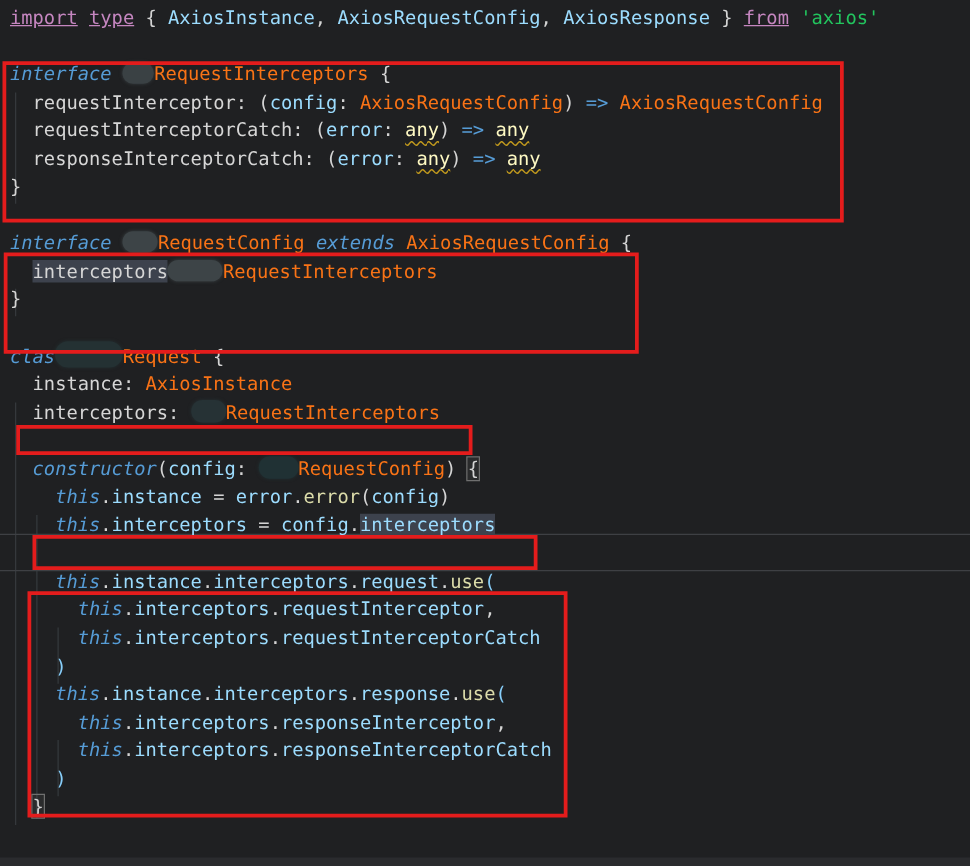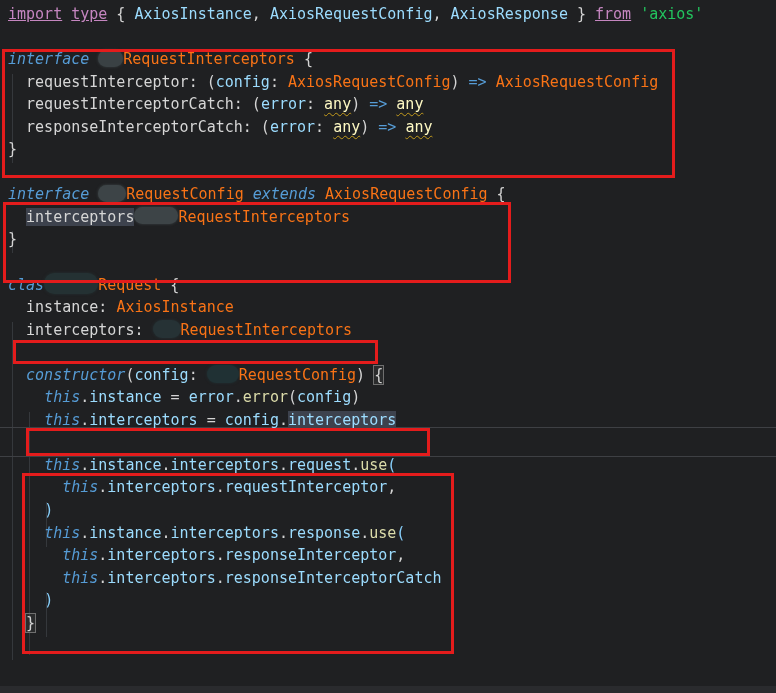--- a/index.html
+++ b/index.html
@@ -65,20 +65,21 @@
       <div class="line"><span class="kwb">clas</span><span class="blob" style="width: 54px; height: 21px; background: rgb(36, 49, 51); border-radius: 11px; box-shadow: rgb(36, 49, 51) 0px 0px 3px;"></span><span class="typ">Request</span><span class="pl"> {</span></div>
       <div class="line"><span class="pl">  </span><span class="prop">instance</span><span class="pl">: </span><span class="typ">AxiosInstance</span></div>
       <div class="line"><span class="pl">  </span><span class="prop">interceptors</span><span class="pl">: </span><span class="blob" style="width: 28px; height: 18px; background: rgb(38, 50, 53); border-radius: 9px; box-shadow: rgb(38, 50, 53) 0px 0px 3px;"></span><span class="typ">RequestInterceptors</span></div>
       <div class="line"></div>
       <div class="line"><span class="pl">  </span><span class="kwb">constructor</span><span class="pl">(</span><span class="id">config</span><span class="pl">: </span><span class="blob" style="width: 32px; height: 18px; background: rgb(32, 49, 52); border-radius: 9px; box-shadow: rgb(32, 49, 52) 0px 0px 3px;"></span><span class="typ">RequestConfig</span><span class="pl">) </span><span class="pl brbox">{</span></div>
       <div class="line"><span class="pl">    </span><span class="kwb">this</span><span class="pl">.</span><span class="id">instance</span><span class="pl"> = </span><span class="id">error</span><span class="pl">.</span><span class="fn">error</span><span class="pl">(</span><span class="id">config</span><span class="pl">)</span></div>
       <div class="line"><span class="pl">    </span><span class="kwb">this</span><span class="pl">.</span><span class="id">interceptors</span><span class="pl"> = </span><span class="id">config</span><span class="pl">.</span><span class="id hl">interceptors</span></div>
       <div class="line"></div>
       <div class="line"><span class="pl">    </span><span class="kwb">this</span><span class="pl">.</span><span class="id">instance</span><span class="pl">.</span><span class="id">interceptors</span><span class="pl">.</span><span class="id">request</span><span class="pl">.</span><span class="fn">use</span><span class="pab">(</span></div>
       <div class="line"><span class="pl">      </span><span class="kwb">this</span><span class="pl">.</span><span class="id">interceptors</span><span class="pl">.</span><span class="id">requestInterceptor</span><span class="pl">,</span></div>
+      <div class="line"><span class="pl">      </span><span class="kwb">this</span><span class="pl">.</span><span class="id">interceptors</span><span class="pl">.</span><span class="id">requestInterceptorCatch</span></div>
       <div class="line"><span class="pl">    </span><span class="pab">)</span></div>
       <div class="line"><span class="pl">    </span><span class="kwb">this</span><span class="pl">.</span><span class="id">instance</span><span class="pl">.</span><span class="id">interceptors</span><span class="pl">.</span><span class="id">response</span><span class="pl">.</span><span class="fn">use</span><span class="pab">(</span></div>
       <div class="line"><span class="pl">      </span><span class="kwb">this</span><span class="pl">.</span><span class="id">interceptors</span><span class="pl">.</span><span class="id">responseInterceptor</span><span class="pl">,</span></div>
       <div class="line"><span class="pl">      </span><span class="kwb">this</span><span class="pl">.</span><span class="id">interceptors</span><span class="pl">.</span><span class="id">responseInterceptorCatch</span></div>
       <div class="line"><span class="pl">    </span><span class="pab">)</span></div>
       <div class="line"><span class="pl">  </span><span class="pl brbox">}</span></div>
     </div>
   <div id="boxes">
       <div class="redbox" style="left: 2px; top: 49px; width: 673px; height: 129px; border-color: rgb(228, 28, 28);"></div>
       <div class="redbox" style="left: 3px; top: 202px; width: 508px; height: 81px; border-color: rgb(228, 28, 28);"></div>

